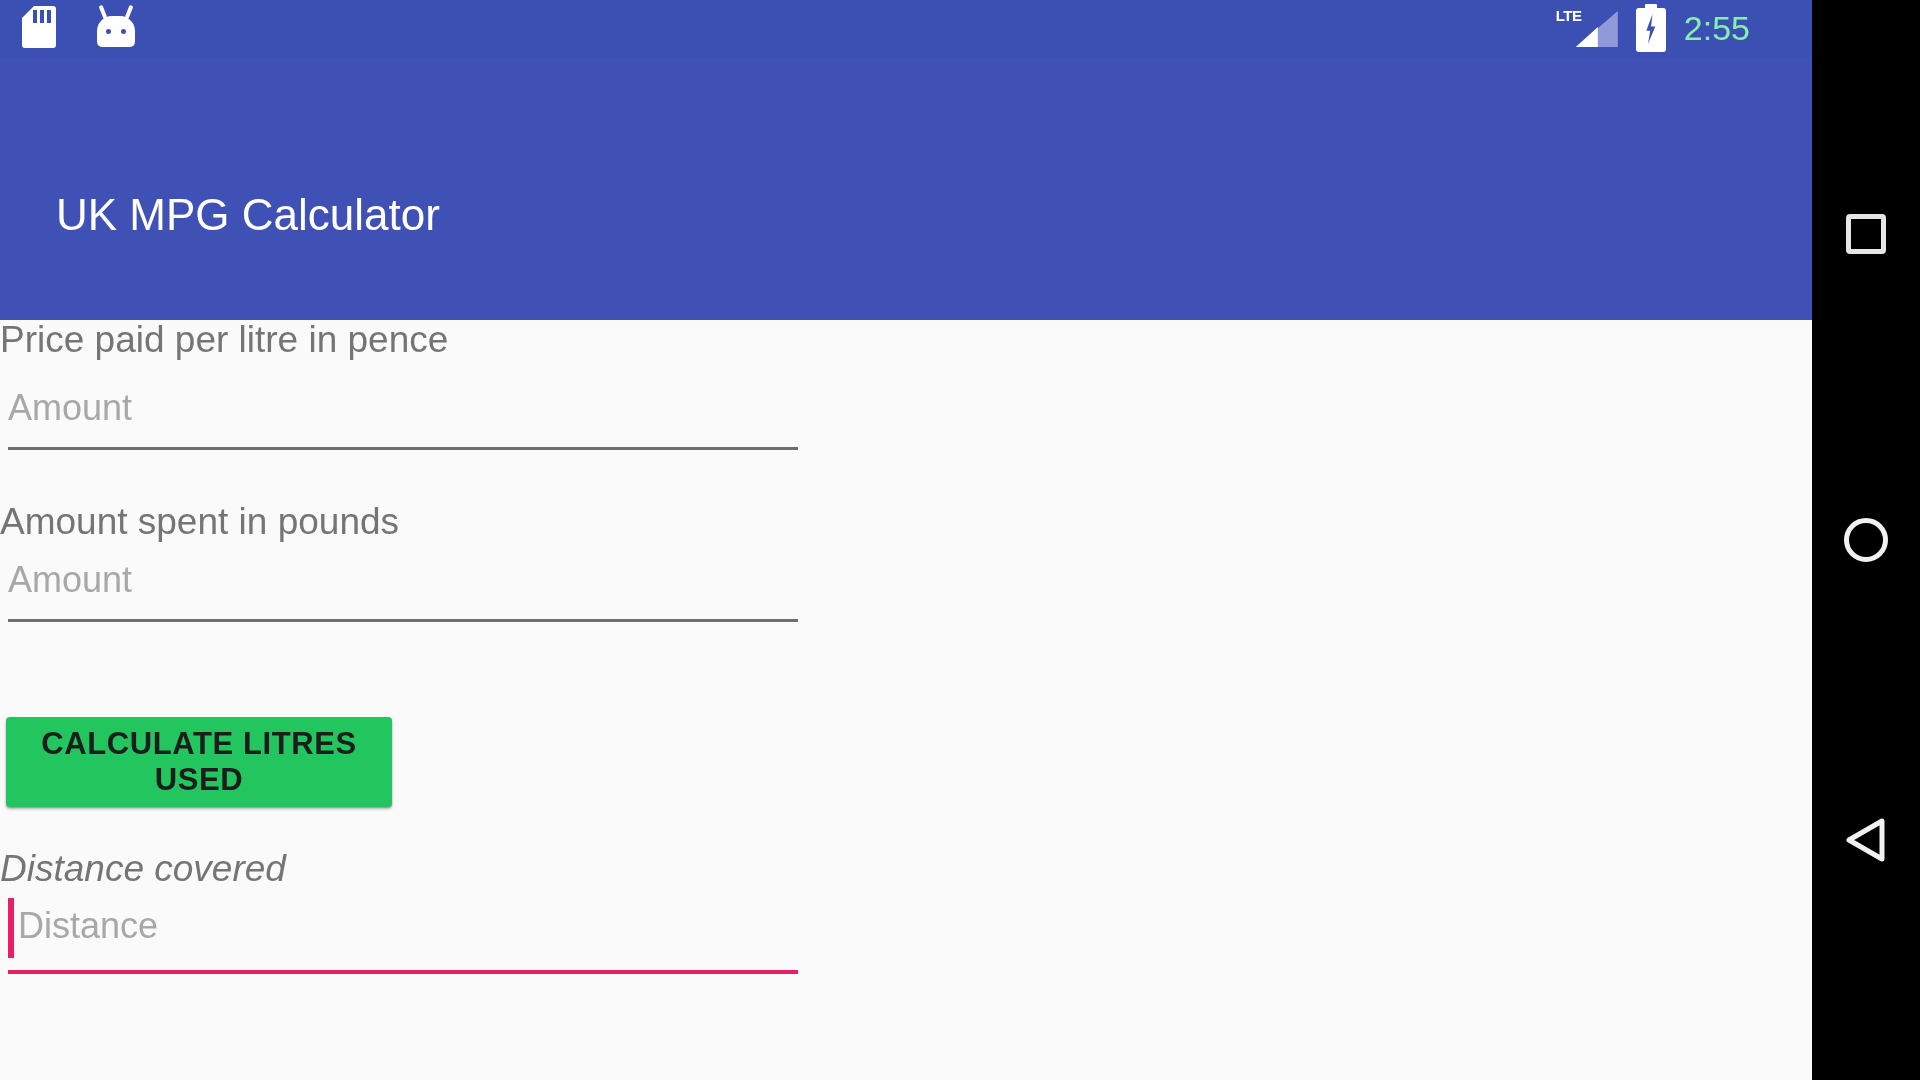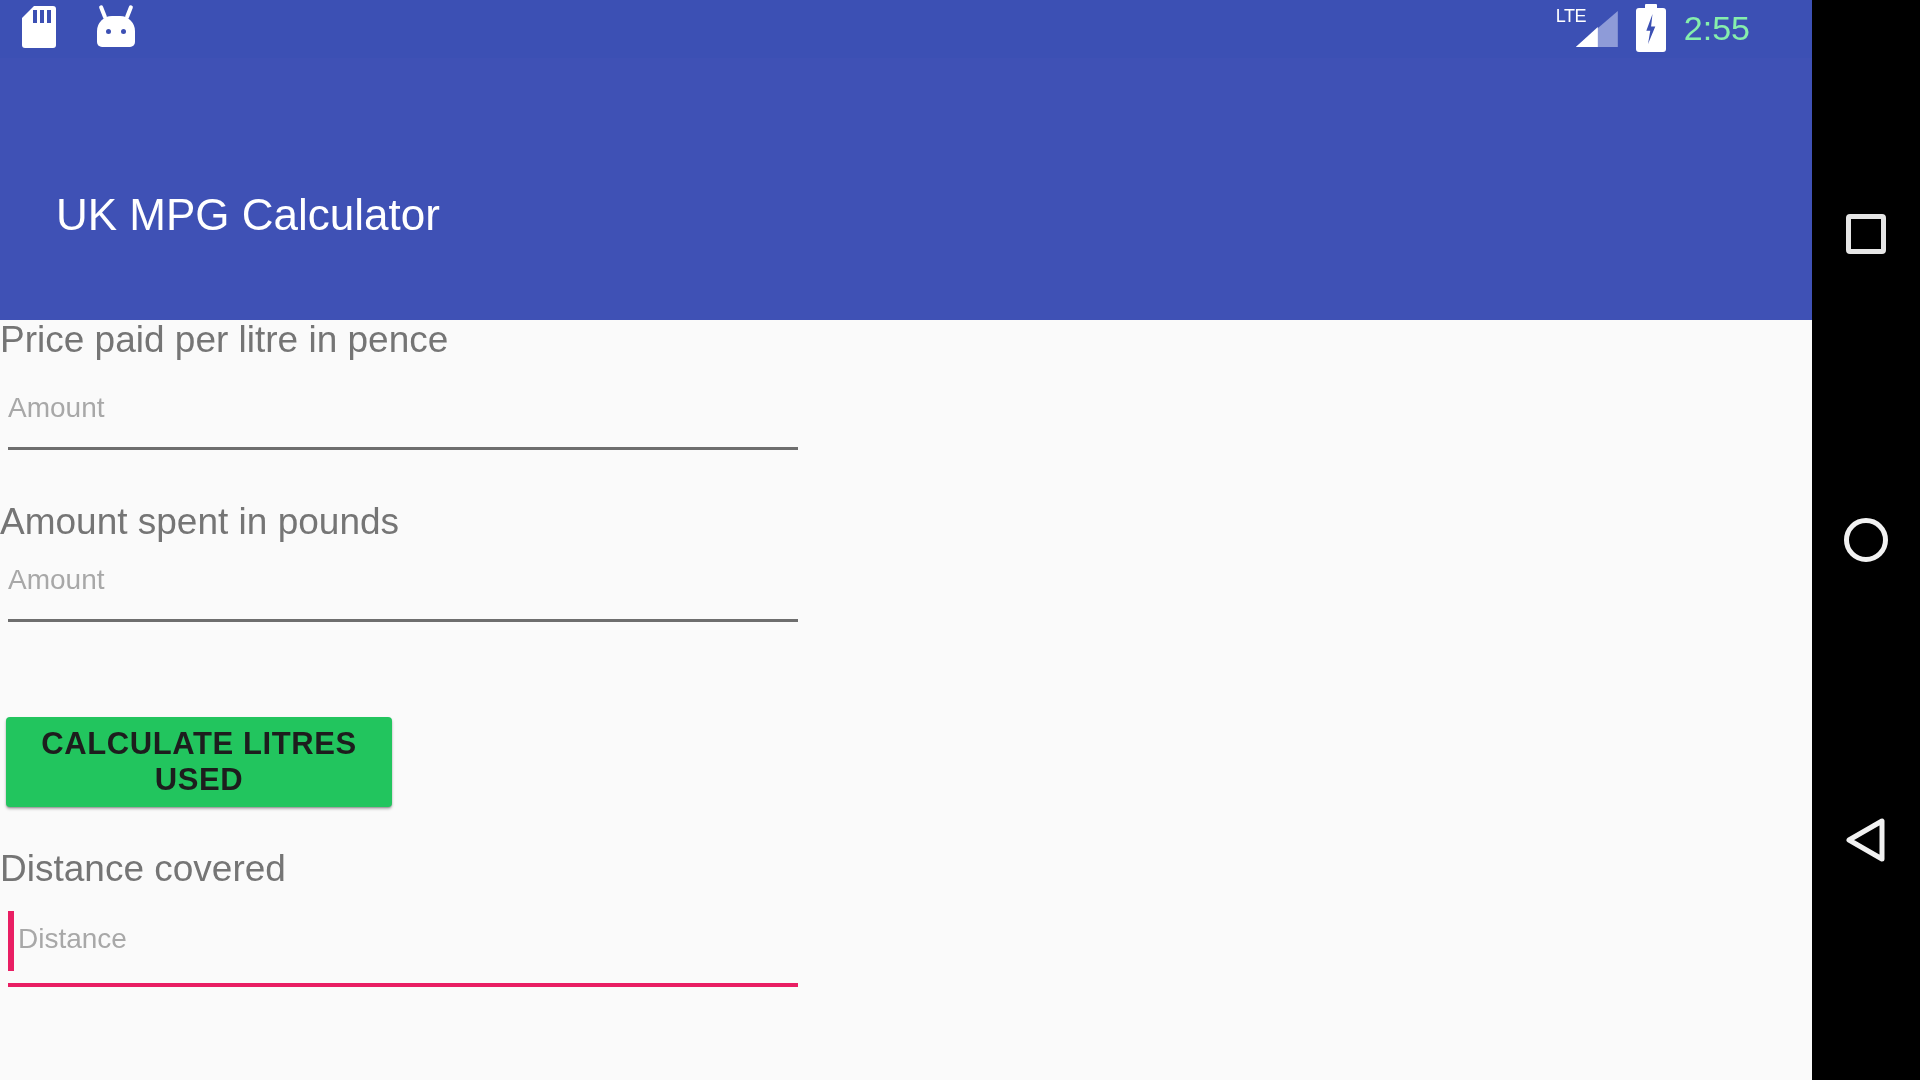--- a/index.html
+++ b/index.html
@@ -71,21 +71,21 @@
     position:absolute; width:5px; height:5px; background:#3c50b4;
     border-radius:50%; top:23px;
   }
   .droid-icon .eye.l { left:12px; }
   .droid-icon .eye.r { right:12px; }
 
   
   .lte-wrap { position:relative; width:62px; height:50px; }
   .lte-wrap .lte-text {
     position:absolute; left:0; top:4px;
-    color:#fff; font-size:18px; font-weight:400; line-height:18px;
+    color:#fff; font-size:15px; font-weight:700; line-height:18px;
     letter-spacing:-0.5px;
   }
   .lte-wrap .tri-bg {
     position:absolute; right:0; bottom:6px;
     width:42px; height:36px;
     background:#8e9bd8;
     clip-path:polygon(100% 0, 100% 100%, 0 100%);
   }
   .lte-wrap .tri-fg {
     position:absolute; right:20px; bottom:6px;
@@ -131,21 +131,21 @@
     position:absolute; left:0;
     color:#757575; font-size:37px; line-height:44px;
     white-space:nowrap;
   }
   .edittext {
     position:absolute; left:8px;
     width:790px; height:72px;
   }
   .edittext .ph {
     position:absolute; left:0; top:0;
-    color:#a8a8a8; font-size:28px; line-height:60px;
+    color:#a8a8a8; font-size:36px; line-height:60px;
     white-space:nowrap;
   }
   .edittext .rule {
     position:absolute; left:0; bottom:0;
     width:100%; height:3px; background:#6e6e6e;
   }
   .edittext.focused .rule { background:#e91e63; height:4px; }
   .edittext .caret {
     position:absolute; left:0; top:2px;
     width:6px; height:60px; background:#e91e63;
@@ -244,22 +244,22 @@
       </div>
 
       <div class="field-label" style="top:180px;">Amount spent in pounds</div>
       <div class="edittext" style="top:230px;">
         <span class="ph">Amount</span>
         <span class="rule"></span>
       </div>
 
       <button class="calc-btn">CALCULATE LITRES USED</button>
 
-      <div class="field-label" style="top:527px;">Distance covered</div>
-      <div class="edittext focused" style="top:589px; height:166px;">
+      <div class="field-label" style="top:527px;font-style:italic;">Distance covered</div>
+      <div class="edittext focused" style="top:576px; height:166px;">
         <span class="caret"></span>
         <span class="ph" style="left:10px;">Distance</span>
         <span class="rule" style="bottom:88px;"></span>
       </div>
 
     </div>
   </div>
 
   <div class="navbar">
 

